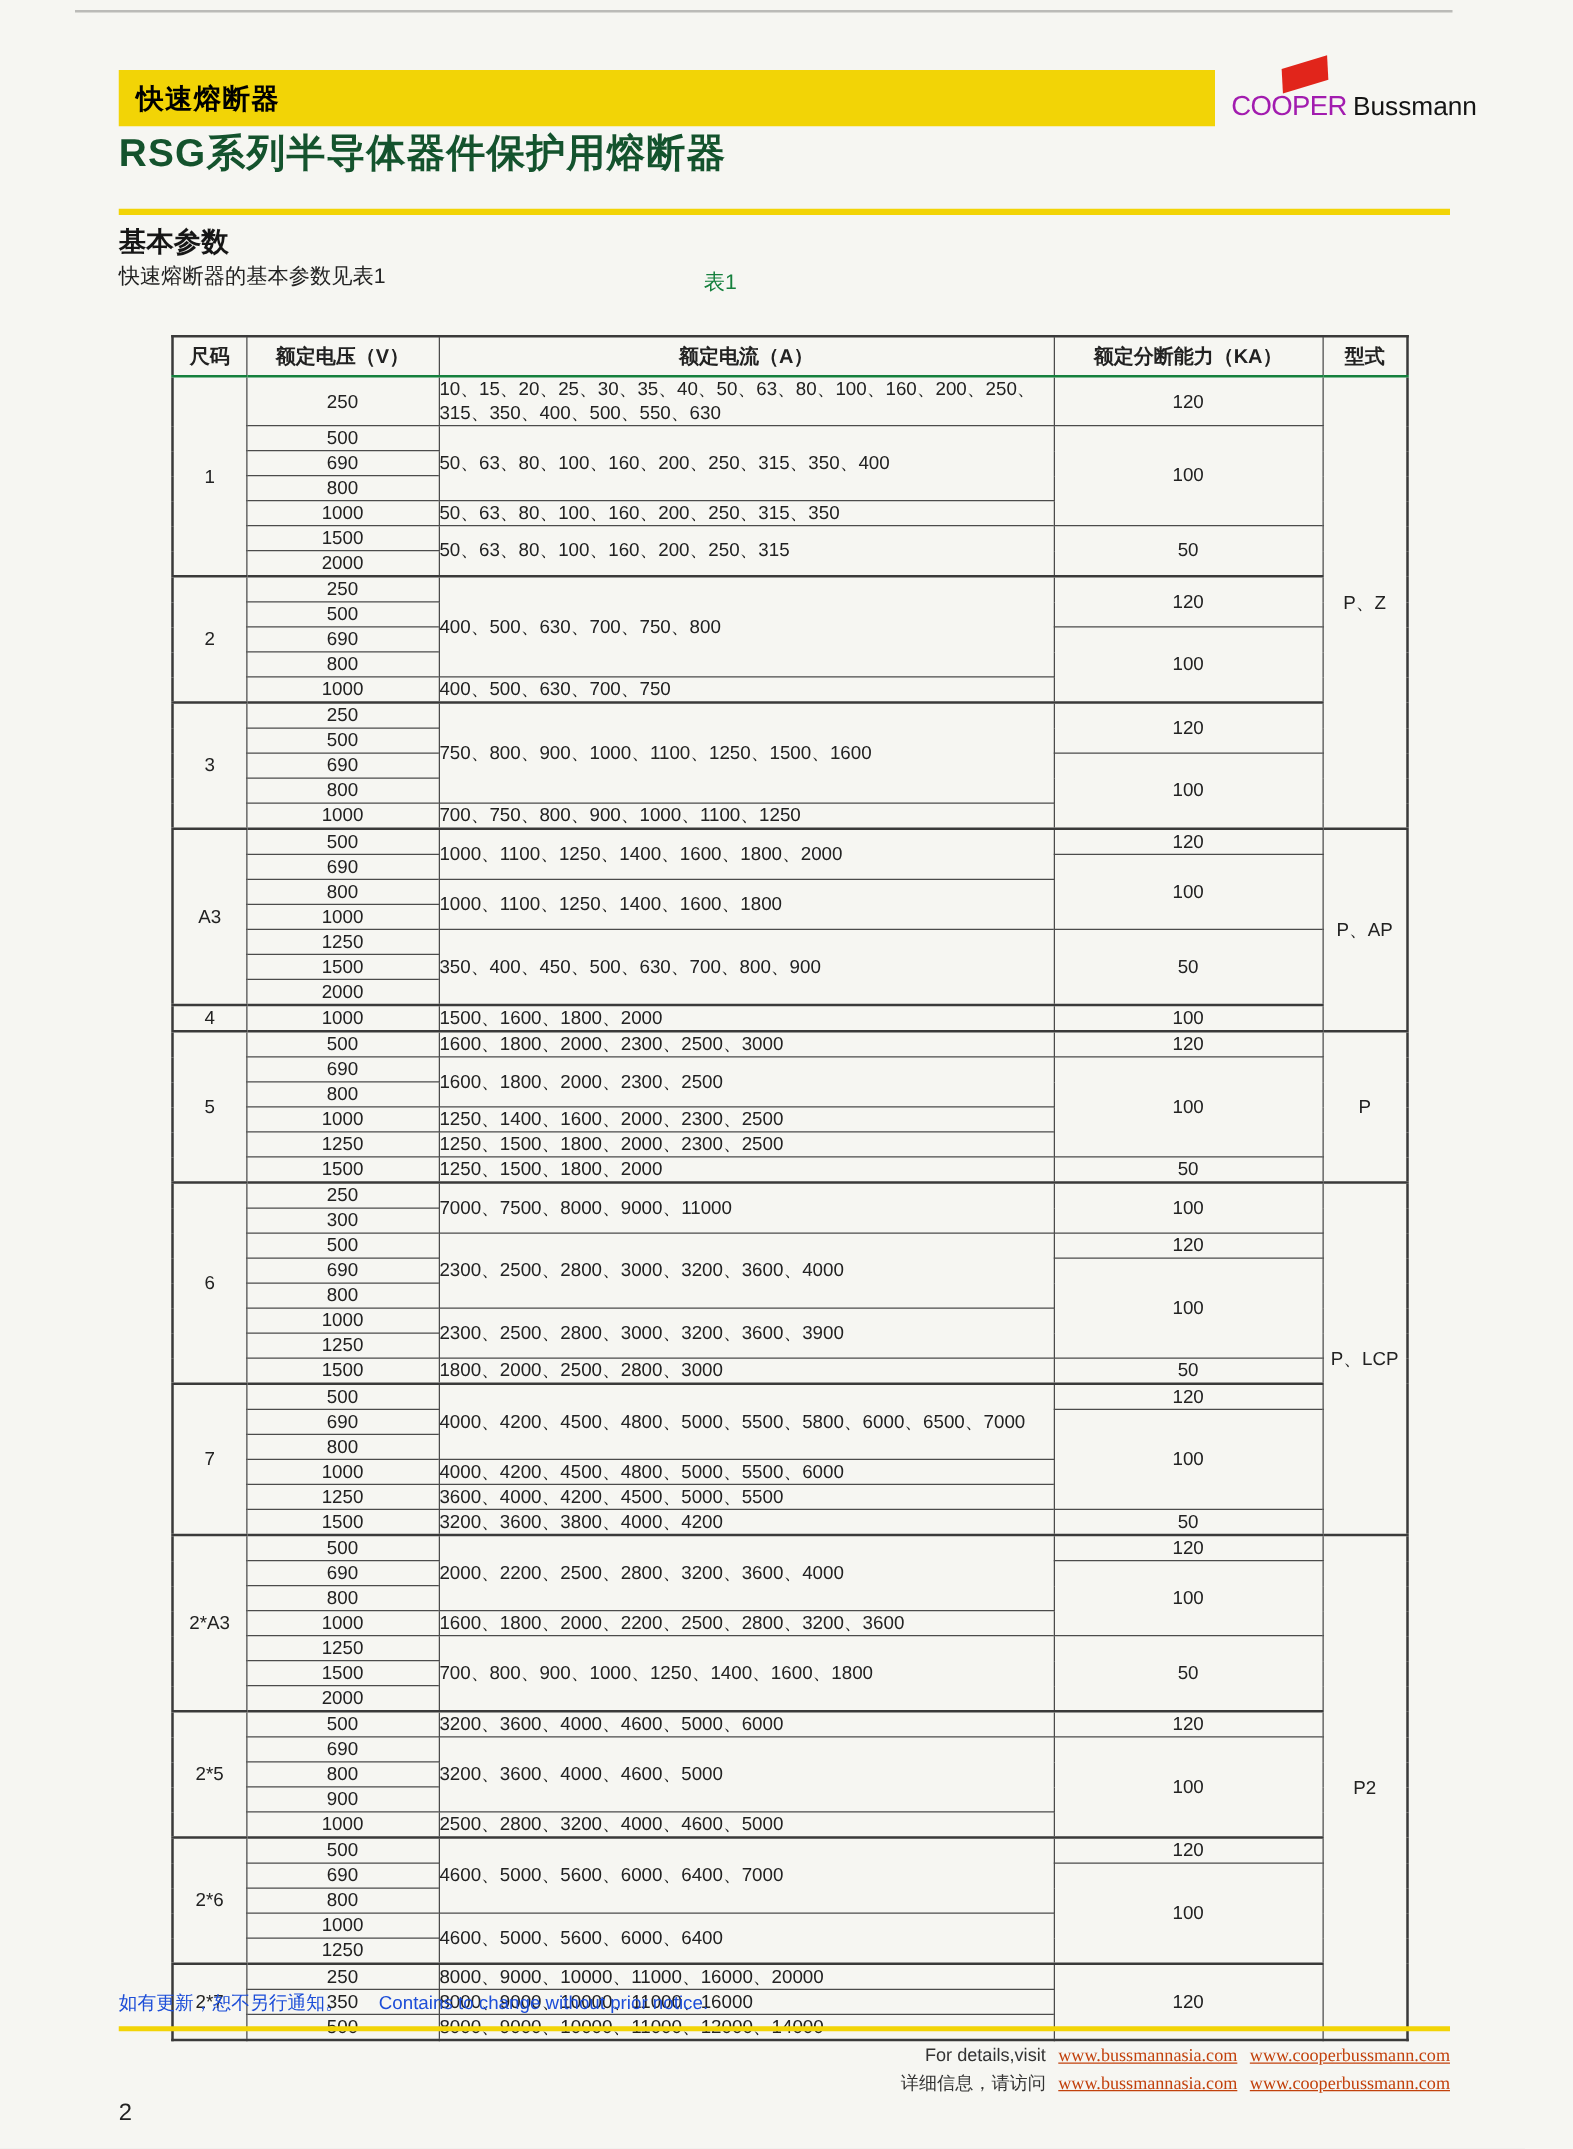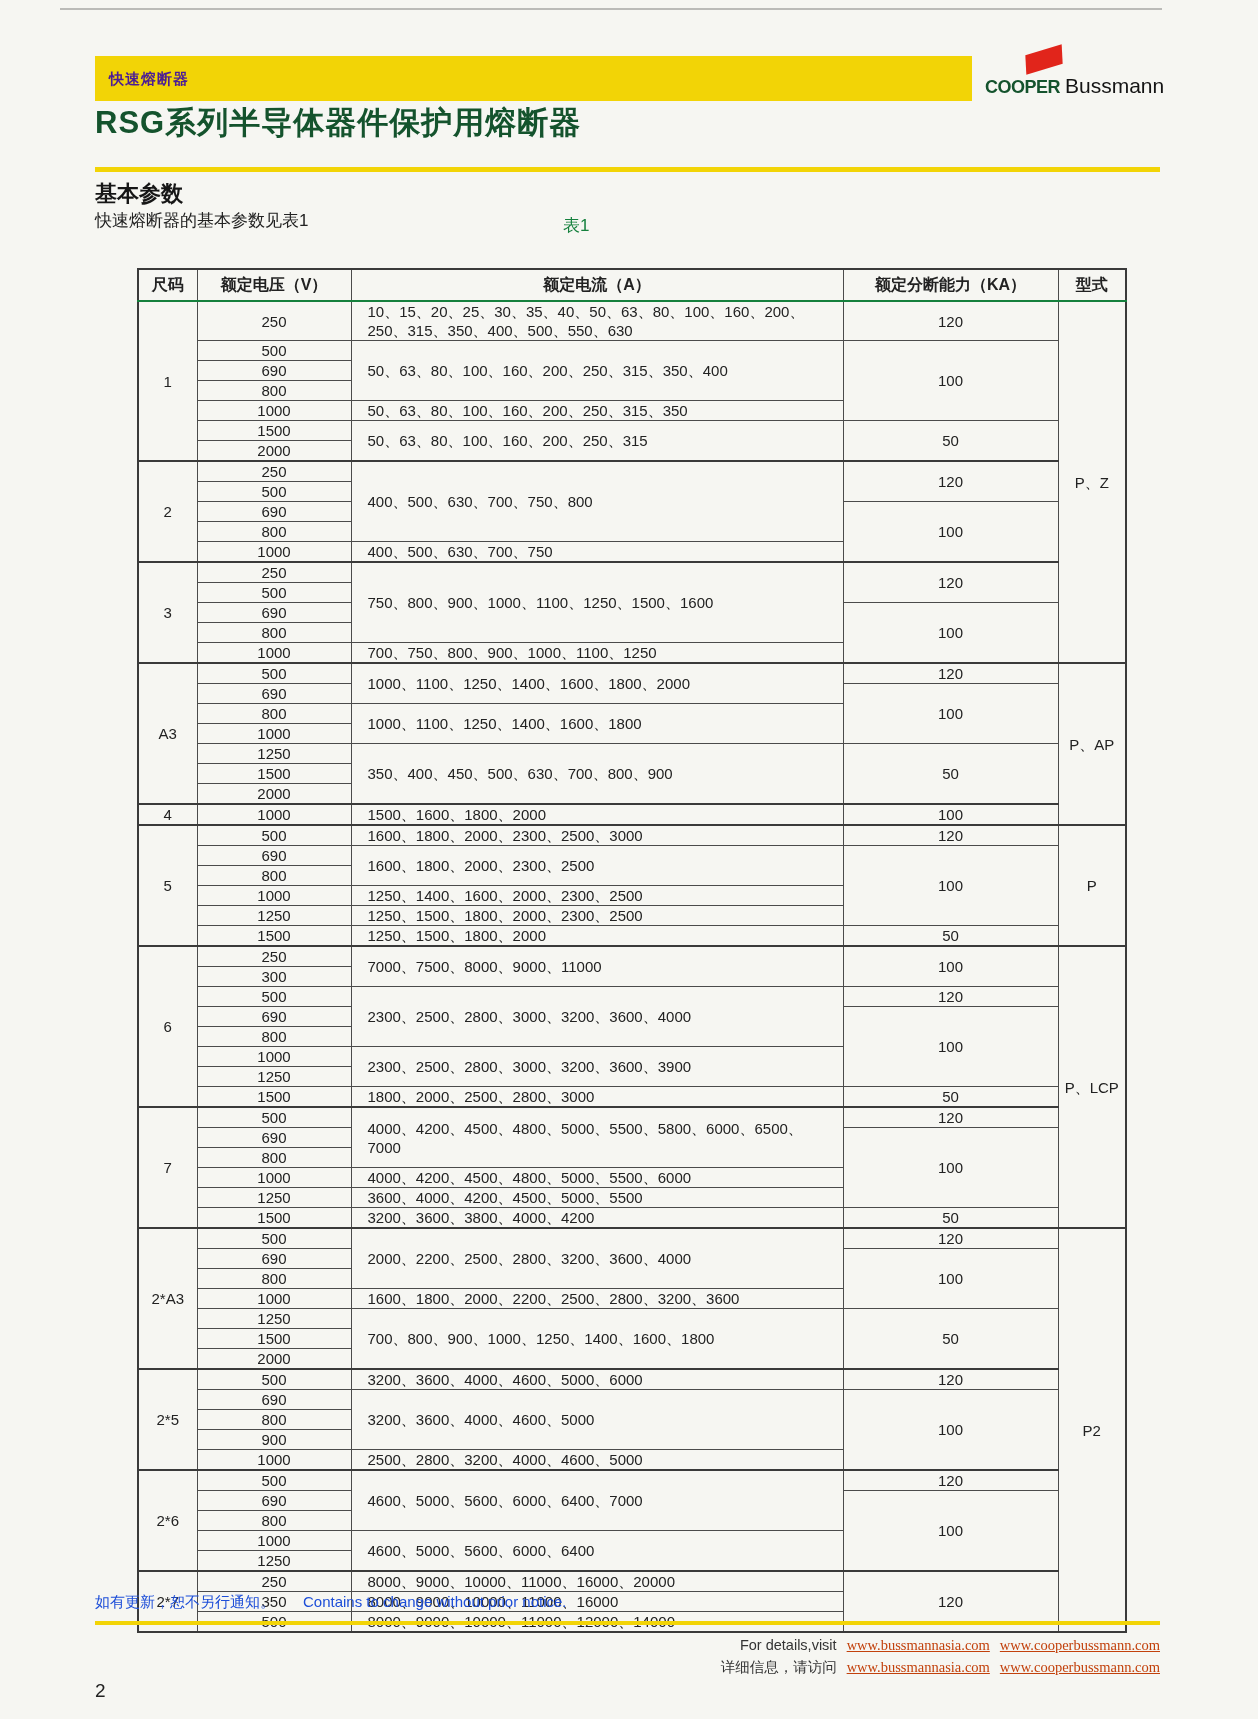--- a/index.html
+++ b/index.html
@@ -2,42 +2,42 @@
 <html><head>
 <meta charset="utf-8">
 <style>
   * { margin:0; padding:0; box-sizing:border-box; }
   html,body { background:#e9e9e6; }
   body { font-family:"Liberation Sans","DejaVu Sans",sans-serif; color:#1c1c1c; }
   .page { position:relative; width:1258px; height:1719px; background:#f6f6f2; margin:0 auto; overflow:hidden; }
   .scan-topline { position:absolute; left:60px; top:8px; width:1102px; height:2px; background:#8a8a88; opacity:.55; }
 
   .tab-bar { position:absolute; left:95px; top:56px; width:877px; height:45px; background:#f2d406; }
-  .tab-bar .tab-label { display:block; padding-left:14px; line-height:45px; font-size:15px; font-weight:bold; color:#4c1d95; letter-spacing:1px; }
+  .tab-bar .tab-label { display:block; padding-left:14px; line-height:45px; font-size:22px; font-weight:bold; color:#000000; letter-spacing:1px; }
 
   .logo { position:absolute; left:985px; top:48px; width:190px; height:52px; }
   .logo-flag { position:absolute; left:40px; top:2px; width:38px; height:19px; background:#e1251b; transform:rotate(-17deg) skewX(-14deg); }
   .logo-text { position:absolute; left:0; bottom:2px; white-space:nowrap; }
-  .logo-cooper { font-size:18px; font-weight:bold; letter-spacing:-0.5px; color:#14532d; }
+  .logo-cooper { font-size:22px; font-weight:normal; letter-spacing:-0.5px; color:#a21caf; }
   .logo-bussmann { font-size:21px; font-weight:normal; color:#141414; margin-left:5px; }
 
   .doc-title { position:absolute; left:95px; top:102px; font-size:31px; font-weight:bold; letter-spacing:1px; color:#14532d; }
   .rule-yellow-top { position:absolute; left:95px; top:167px; width:1065px; height:5px; background:#f2d406; }
   .section-heading { position:absolute; left:95px; top:179px; font-size:22px; font-weight:bold; color:#161616; }
   .section-note { position:absolute; left:95px; top:209px; font-size:17px; color:#222; }
   .table-caption { position:absolute; left:563px; top:214px; font-size:17px; color:#15803d; }
 
   .table-wrap { position:absolute; left:137px; top:268px; }
   table { border-collapse:collapse; table-layout:fixed; width:988px; background:#f6f6f2; }
   col.c-size{width:59px} col.c-volt{width:154px} col.c-curr{width:492px} col.c-ka{width:215px} col.c-type{width:68px}
   th,td { border:1px solid #4b4b4b; vertical-align:middle; color:#222; }
   table { border:2px solid #3a3a3a; }
   thead th { height:32px; font-size:16px; font-weight:bold; text-align:center; border-bottom:2px solid #15803d; }
   td { height:19px; line-height:19px; font-size:15px; text-align:center; }
-  td.col-curr { text-align:left; padding:0 16px; line-height:19px; }
+  td.col-curr { text-align:left; padding:0 0; line-height:19px; }
   tr.group-start td { border-top:2px solid #3a3a3a; }
 
   .footer-note { position:absolute; left:95px; top:1593px; font-size:15px; color:#1d4ed8; }
   .footer-note .zh { margin-right:28px; }
   .rule-yellow-bottom { position:absolute; left:95px; top:1621px; width:1065px; height:4px; background:#f2d406; }
   .footer-links { position:absolute; right:98px; top:1634px; text-align:right; font-size:14.5px; color:#333; line-height:22px; }
   .footer-links a { color:#c2410c; text-decoration:underline; margin-left:10px;font-family:Liberation Serif, serif; }
   .page-number { position:absolute; left:95px; top:1680px; font-size:19px; color:#222; }
 </style>
 </head>

